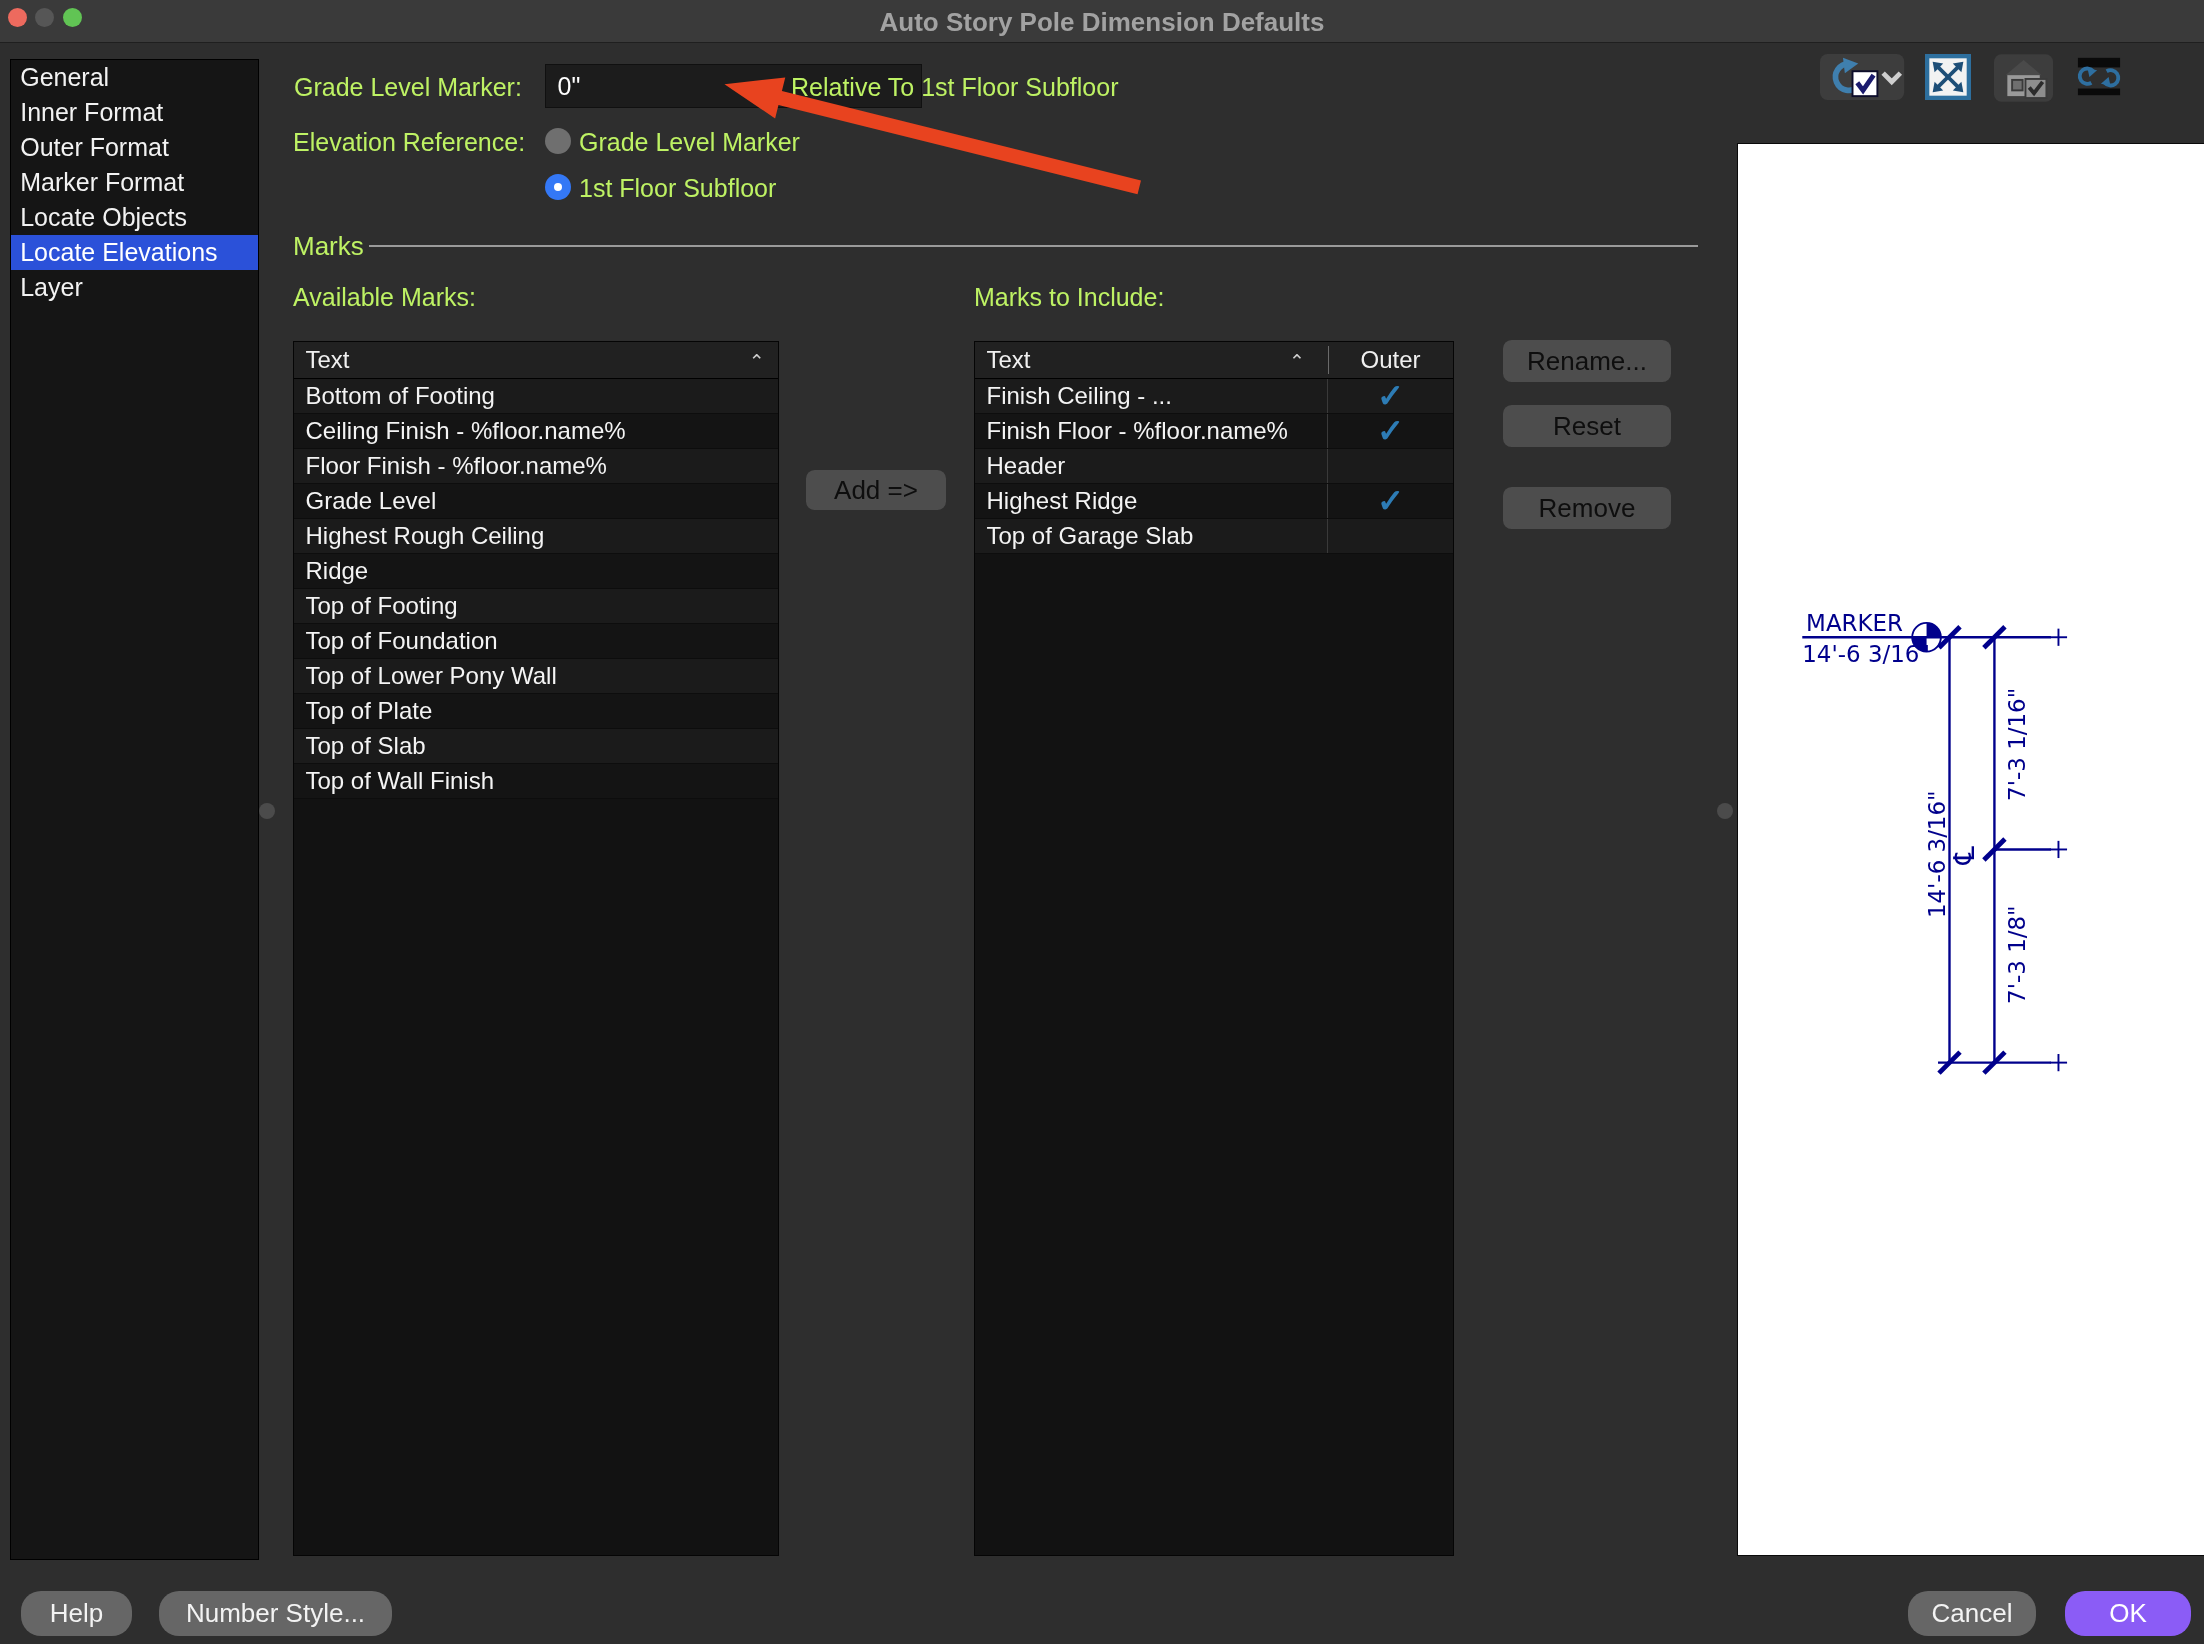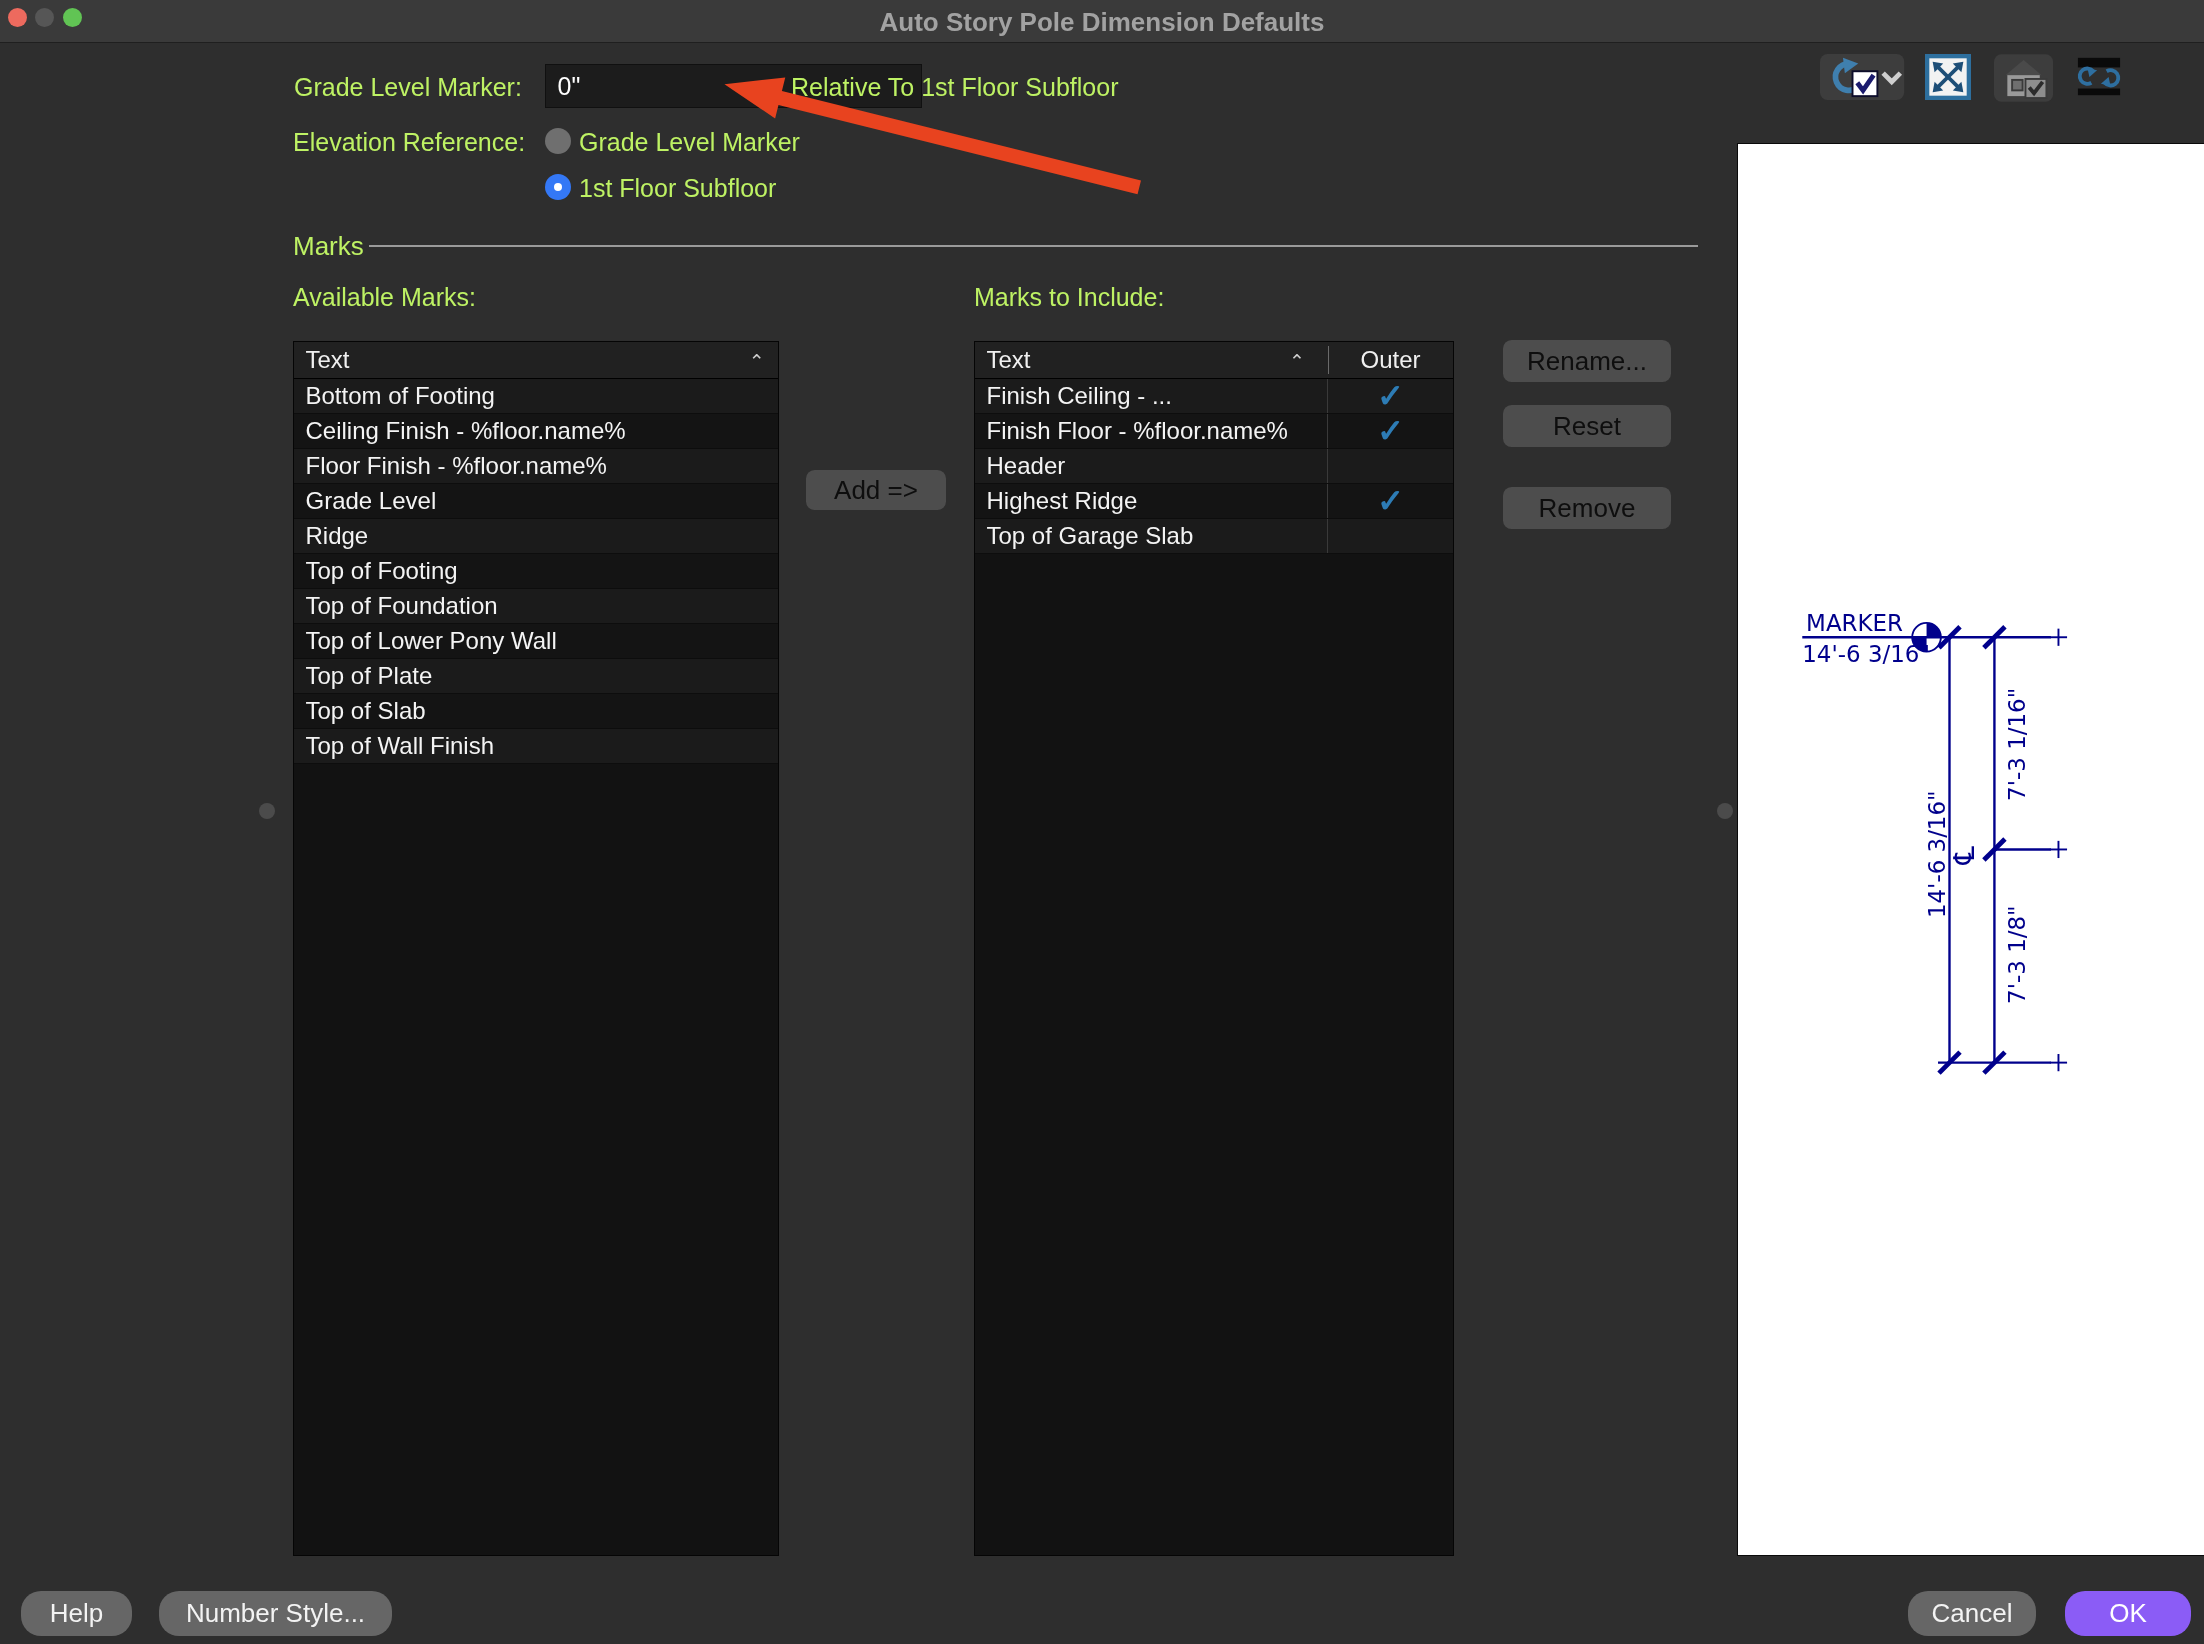--- a/index.html
+++ b/index.html
@@ -72,20 +72,29 @@
 
 <div id="window">
 
   <div id="titlebar">
     <div id="tl-close" class="tl"></div>
     <div id="tl-min" class="tl"></div>
     <div id="tl-zoom" class="tl"></div>
     <div id="win-title">Auto Story Pole Dimension Defaults</div>
   </div>
 
+  <div id="sidebar">
+      <div class="side-item">General</div>
+      <div class="side-item">Inner Format</div>
+      <div class="side-item">Outer Format</div>
+      <div class="side-item">Marker Format</div>
+      <div class="side-item">Locate Objects</div>
+      <div class="side-item selected">Locate Elevations</div>
+      <div class="side-item">Layer</div>
+    </div>
 
   <div class="lbl" style="left:294px;top:73px;">Grade Level Marker:</div>
   <input id="glm-input" readonly="" value="0&quot;" style="">
   <div class="lbl" style="left:791px;top:73px;">Relative To 1st Floor Subfloor</div>
 
   <div class="lbl" style="left:293px;top:128px;">Elevation Reference:</div>
   <div class="radio off" style="left:545px;top:128px;"></div>
   <div class="lbl" style="left:579px;top:128px;">Grade Level Marker</div>
   <div class="radio on" style="left:545px;top:174px;"></div>
   <div class="lbl" style="left:579px;top:174px;">1st Floor Subfloor</div>
@@ -107,20 +116,23 @@
           <span class="tcell col-text-av">Bottom of Footing</span>
         </div>
         <div class="trow">
           <span class="tcell col-text-av">Ceiling Finish - %floor.name%</span>
         </div>
         <div class="trow">
           <span class="tcell col-text-av">Floor Finish - %floor.name%</span>
         </div>
         <div class="trow">
           <span class="tcell col-text-av">Grade Level</span>
+        </div>
+        <div class="trow">
+          <span class="tcell col-text-av">Highest Rough Ceiling</span>
         </div>
         <div class="trow">
           <span class="tcell col-text-av">Ridge</span>
         </div>
         <div class="trow">
           <span class="tcell col-text-av">Top of Footing</span>
         </div>
         <div class="trow">
           <span class="tcell col-text-av">Top of Foundation</span>
         </div>

